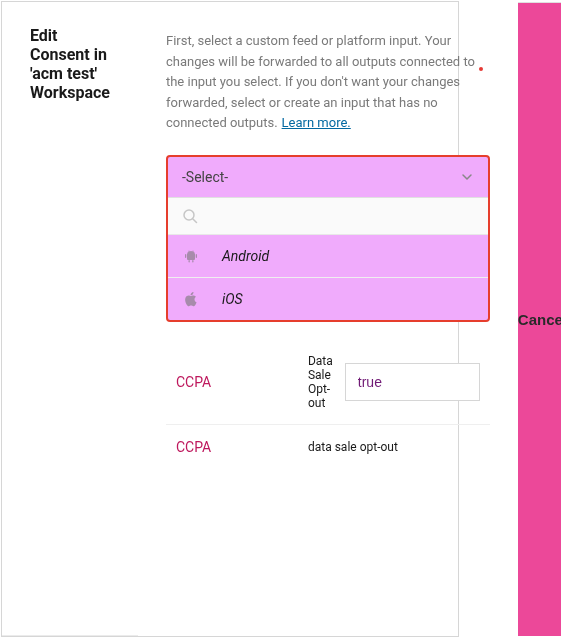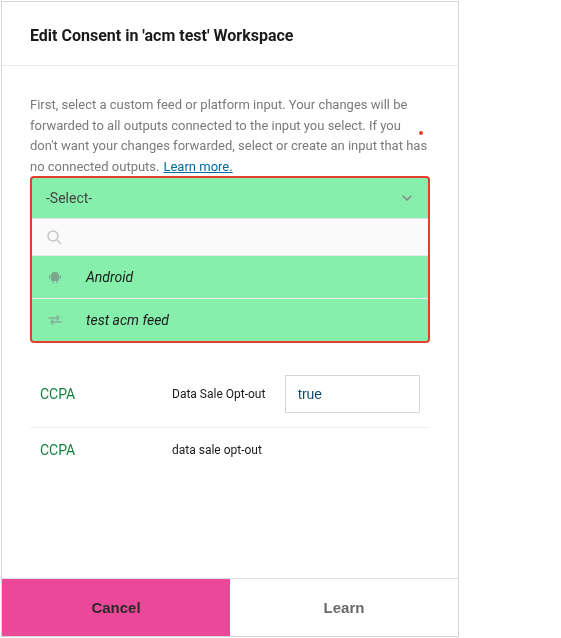--- a/index.html
+++ b/index.html
@@ -12,21 +12,21 @@
       background: #fff;
       width: 561px;
       height: 638px;
     }
     .dialog {
       border: 1px solid #d6d6d6;
       width: 458px;
       height: 636px;
       margin: 1px;
       display: flex;
-      flex-direction: column;
+      flex-direction: row;
       position: relative;
     }
     .dialog-header {
       padding: 24px 28px 20px 28px;
       border-bottom: 1px solid #ebebeb;
     }
     .dialog-title {
       font-size: 16px;
       font-weight: 700;
       color: #1a1a1a;
@@ -50,25 +50,25 @@
     .red-dot {
       position: absolute;
       top: 65px;
       right: 35px;
       width: 4px;
       height: 4px;
       background: #e53935;
       border-radius: 50%;
     }
     .select-container {
-      margin-top: 0;
+      margin-top: 22px;
       border: 2px solid #e63e2d;
       border-radius: 4px;
       overflow: hidden;
-      background: #86efac;
+      background: #f0abfc;
     }
     .select-header {
       display: flex;
       align-items: center;
       justify-content: space-between;
       padding: 12px 14px;
       border-bottom: 1px solid #e0e0e0;
       cursor: pointer;
     }
     .select-placeholder {
@@ -135,33 +135,33 @@
       padding: 14px 10px;
       border-bottom: 1px solid #efefef;
       gap: 12px;
     }
     .consent-row:last-child {
       border-bottom: none;
     }
     .consent-col1 {
       width: 120px;
       font-size: 14px;
-      color: #15803d;
+      color: #be185d;
     }
     .consent-col2 {
       flex: 1;
       font-size: 12px;
       color: #1a1a1a;
     }
     .consent-input {
       width: 135px;
       padding: 10px 12px;
       border: 1px solid #d6d6d6;
       font-size: 14px;
-      color: #0c4a6e;
+      color: #701a75;
       outline: none;
     }
     .dialog-footer {
       display: flex;
       border-top: 1px solid #e0e0e0;
     }
     .footer-btn {
       flex: 1;
       padding: 20px 0;
       text-align: center;
@@ -221,31 +221,31 @@
               <path d="M4 5 Q8 1 12 5 Z"></path>
               <rect x="2" y="6" width="1.3" height="4" rx="0.65"></rect>
               <rect x="12.7" y="6" width="1.3" height="4" rx="0.65"></rect>
               <rect x="5.5" y="12" width="1.3" height="2.5" rx="0.65"></rect>
               <rect x="9.2" y="12" width="1.3" height="2.5" rx="0.65"></rect>
             </svg>
         </span>
         <span class="option-label">Android</span>
       </div>
 
-
-
       <div class="option-row">
         <span class="option-icon">
-          <svg viewBox="0 0 16 16" width="16" height="16" stroke="#888" stroke-width="1.6" fill="none" stroke-linecap="round" stroke-linejoin="round">
-              <path d="M2 6 L12 6 M10 4 L12 6 L10 8"></path>
-              <path d="M14 10 L4 10 M6 8 L4 10 L6 12"></path>
-            </svg>
-        </span>
-        <span class="option-label">test acm feed</span>
-      </div>
+          <svg viewBox="0 0 16 16" width="16" height="16" fill="#777">
+              <path d="M11.5 8.5c0-1.8 1.4-2.6 1.5-2.7-0.8-1.2-2.1-1.4-2.5-1.4-1.1-0.1-2.1 0.6-2.6 0.6s-1.4-0.6-2.3-0.6c-1.2 0-2.3 0.7-2.9 1.8-1.2 2.2-0.3 5.4 0.9 7.2 0.6 0.9 1.3 1.8 2.2 1.8 0.9 0 1.2-0.6 2.3-0.6s1.4 0.6 2.3 0.6c1 0 1.6-0.9 2.2-1.8 0.7-1 1-2 1-2.1-0.1 0-2.1-0.8-2.1-2.8z"></path>
+              <path d="M9.8 3.2c0.5-0.6 0.8-1.4 0.7-2.2-0.7 0-1.6 0.5-2.1 1.1-0.5 0.5-0.9 1.4-0.8 2.2 0.8 0.1 1.7-0.4 2.2-1.1z"></path>
+            </svg>
+        </span>
+        <span class="option-label">iOS</span>
+      </div>
+
+
     </div>
 
     <div class="consent-table">
       <div class="consent-row">
         <div class="consent-col1">CCPA</div>
         <div class="consent-col2">Data Sale Opt-out</div>
         <input class="consent-input" value="true" style="">
       </div>
       <div class="consent-row">
         <div class="consent-col1">CCPA</div>

